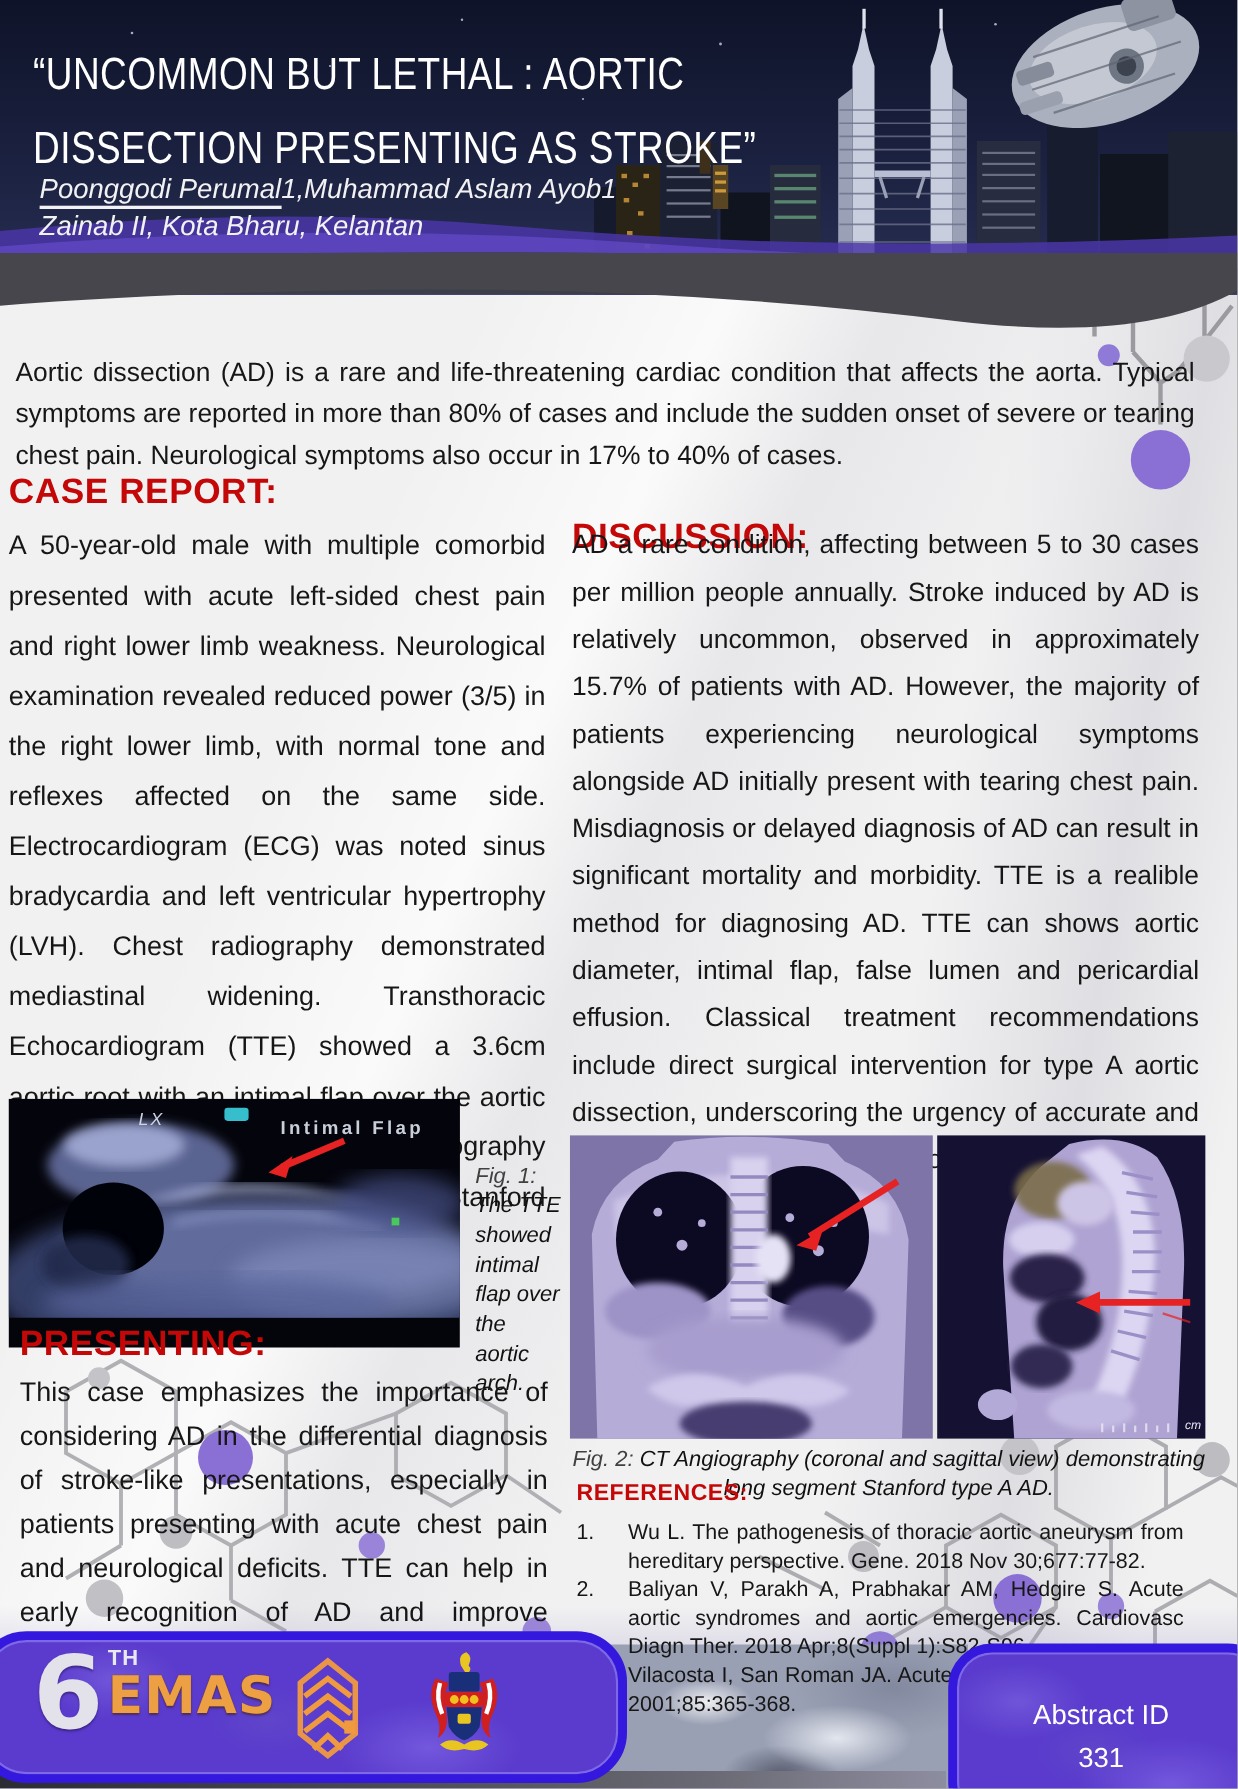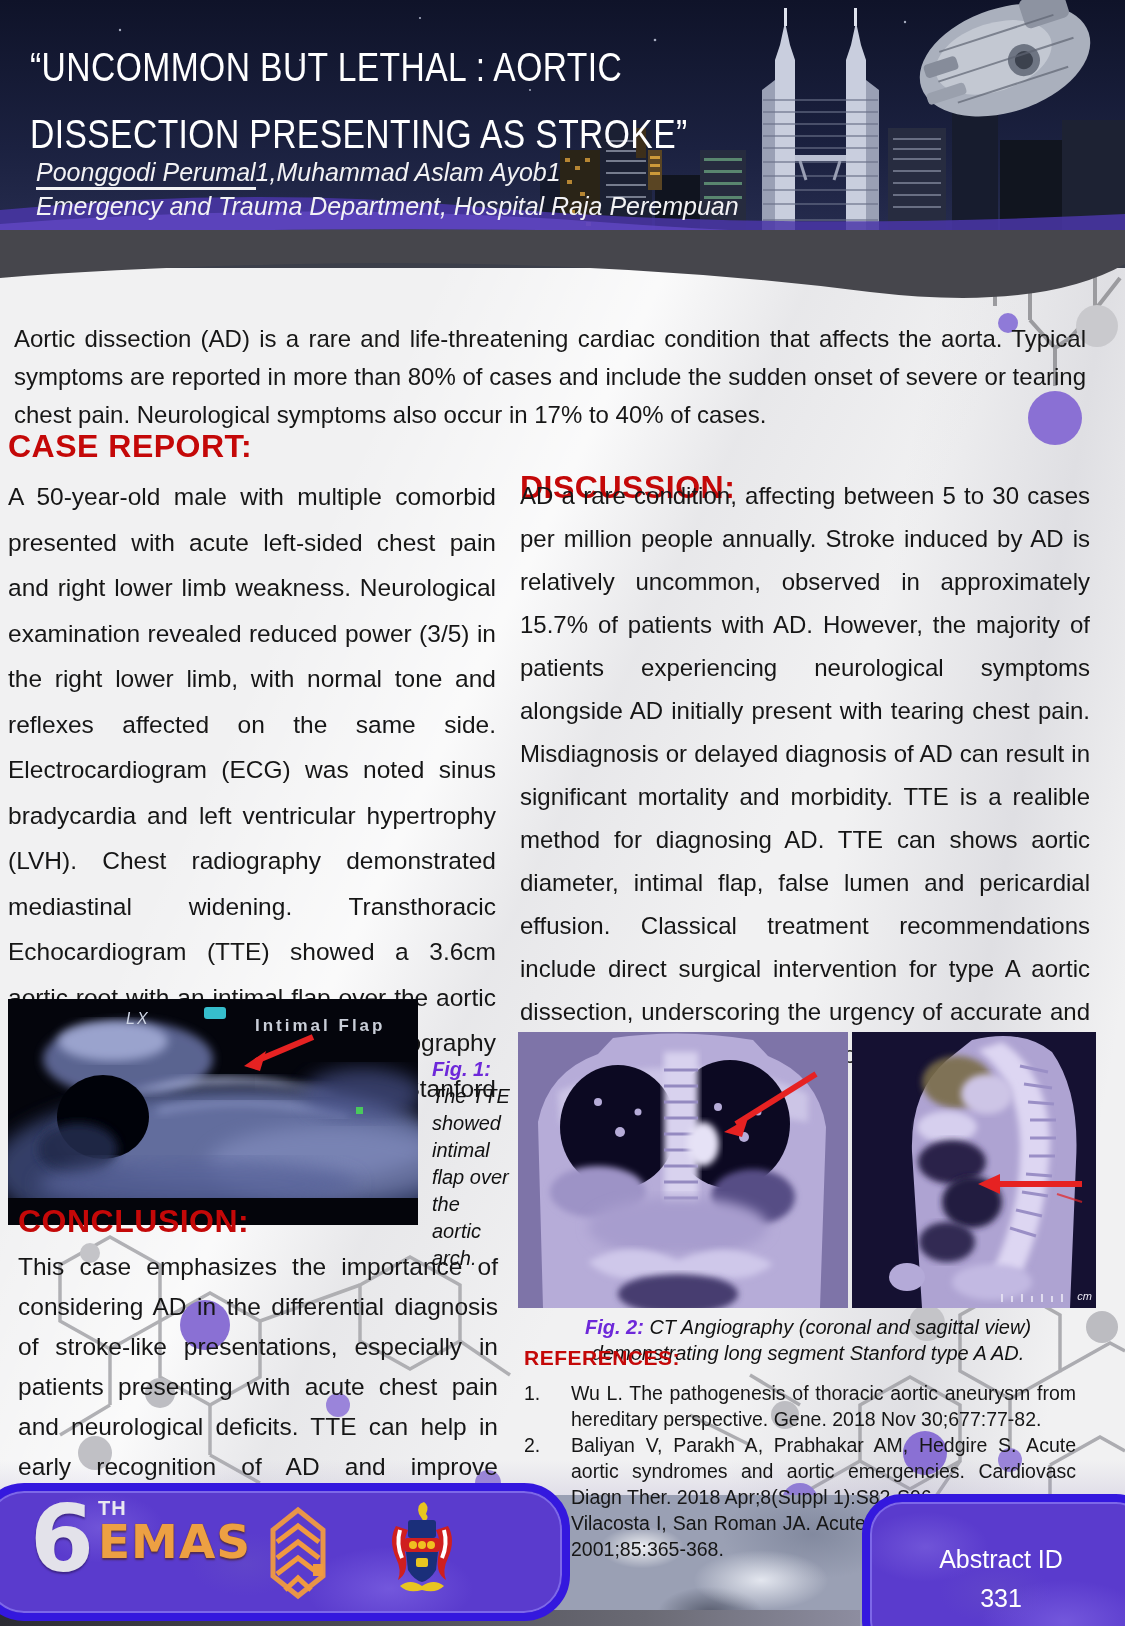--- a/index.html
+++ b/index.html
@@ -47,21 +47,21 @@
   .intro-para{left:14px;top:320px;width:1072px;font-size:24px;line-height:38px;}
   .case-para{left:8px;top:474px;width:488px;font-size:24.5px;line-height:45.5px;}
   .disc-para{left:520px;top:474px;width:570px;font-size:24px;line-height:43px;}
   .conc-para{left:18px;top:1247px;width:480px;font-size:24.5px;line-height:40px;}
 
   
   .fig1{position:absolute;left:8px;top:999px;width:410px;height:226px;z-index:5;background:#04050b;}
   .fig1 .probe{position:absolute;left:118px;top:11px;color:#cfd6e6;font-size:16px;letter-spacing:2px;font-style:italic;}
   .fig1 .annot{position:absolute;left:247px;top:17px;color:#c9ced8;font-size:17px;letter-spacing:3px;font-weight:bold;}
   .figcap{position:absolute;z-index:5;font-style:italic;font-size:20px;color:#111;}
-  .figcap .lbl{color:#6d28d9;font-weight:bold;}
+  .figcap .lbl{color:#404040;font-weight:normal;}
   .fig1cap{left:432px;top:1056px;width:80px;line-height:27px;}
   .fig2{position:absolute;left:518px;top:1032px;width:578px;height:276px;z-index:5;}
   .fig2cap{left:520px;top:1314px;width:576px;text-align:center;line-height:26px;}
   .fig2 .unit{position:absolute;right:4px;bottom:6px;color:#e8e6f2;font-size:11px;font-style:italic;}
 
   
   .refs-head{left:524px;top:1346px;font-size:21px;}
   .refs{position:absolute;left:524px;top:1380px;width:552px;z-index:6;}
   .ref-row{display:flex;font-size:19.5px;line-height:26px;color:#161616;}
   .ref-num{width:47px;flex:0 0 47px;}
@@ -233,21 +233,20 @@
       <path d="M0,210 Q240,186 470,206 Q760,232 1125,214 L1125,268 L0,268 Z" fill="#4a36a8" opacity=".85"></path>
       <path d="M0,224 Q300,200 600,222 Q900,244 1125,230 L1125,268 L0,268 Z" fill="#6b4fd2" opacity=".6"></path>
       <path d="M0,238 Q400,218 1125,244 L1125,268 L0,268 Z" fill="#3c3f4a"></path>
     </svg>
     <div class="title">
       <div>“UNCOMMON BUT LETHAL : AORTIC</div>
       <div>DISSECTION PRESENTING AS STROKE”</div>
     </div>
     <div class="authors">
       <div><span class="uline">Poonggodi Perumal</span><span>1,Muhammad Aslam Ayob1</span></div>
-      <div>Emergency and Trauma Department, Hospital Raja Perempuan</div>
       <div>Zainab II, Kota Bharu, Kelantan</div>
     </div>
   </div>
 
   <svg class="swoosh" width="1125" height="100" viewBox="0 0 1125 100">
     <path d="M0,0 L1125,0 L1125,34 Q1040,82 870,62 Q600,28 300,34 Q120,38 0,48 Z" fill="#46464c"></path>
   </svg>
 
   <div class="sheen"></div>
 
@@ -329,21 +328,21 @@
         <polygon points="236,67 258,52 252,72" fill="#e62222"></polygon>
       </g>
     </svg>
     <span class="probe">LX</span>
     <span class="annot">Intimal Flap</span>
   </div>
   <div class="figcap fig1cap">
     <span class="lbl">Fig. 1:</span><span> The TTE showed intimal flap over the aortic arch.</span>
   </div>
 
-  <div class="h-red" style="left:18px;top:1203px;">CONCLUSION:</div>
+  <div class="h-red" style="left:18px;top:1203px;">PRESENTING:</div>
   <div class="para conc-para">This case emphasizes the importance of considering AD in the differential diagnosis of stroke-like presentations, especially in patients presenting with acute chest pain and neurological deficits. TTE can help in early recognition of AD and improve outcome of patient.</div>
 
   <div class="fig2">
     <svg width="578" height="276" viewBox="0 0 578 276">
       <defs>
         <filter id="c1">
             <feGaussianBlur stdDeviation="3"></feGaussianBlur>
           </filter>
         <filter id="c2">
             <feGaussianBlur stdDeviation="6"></feGaussianBlur>

